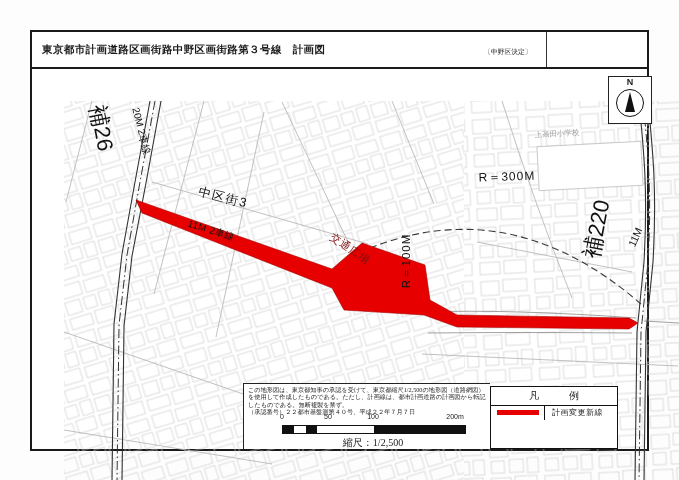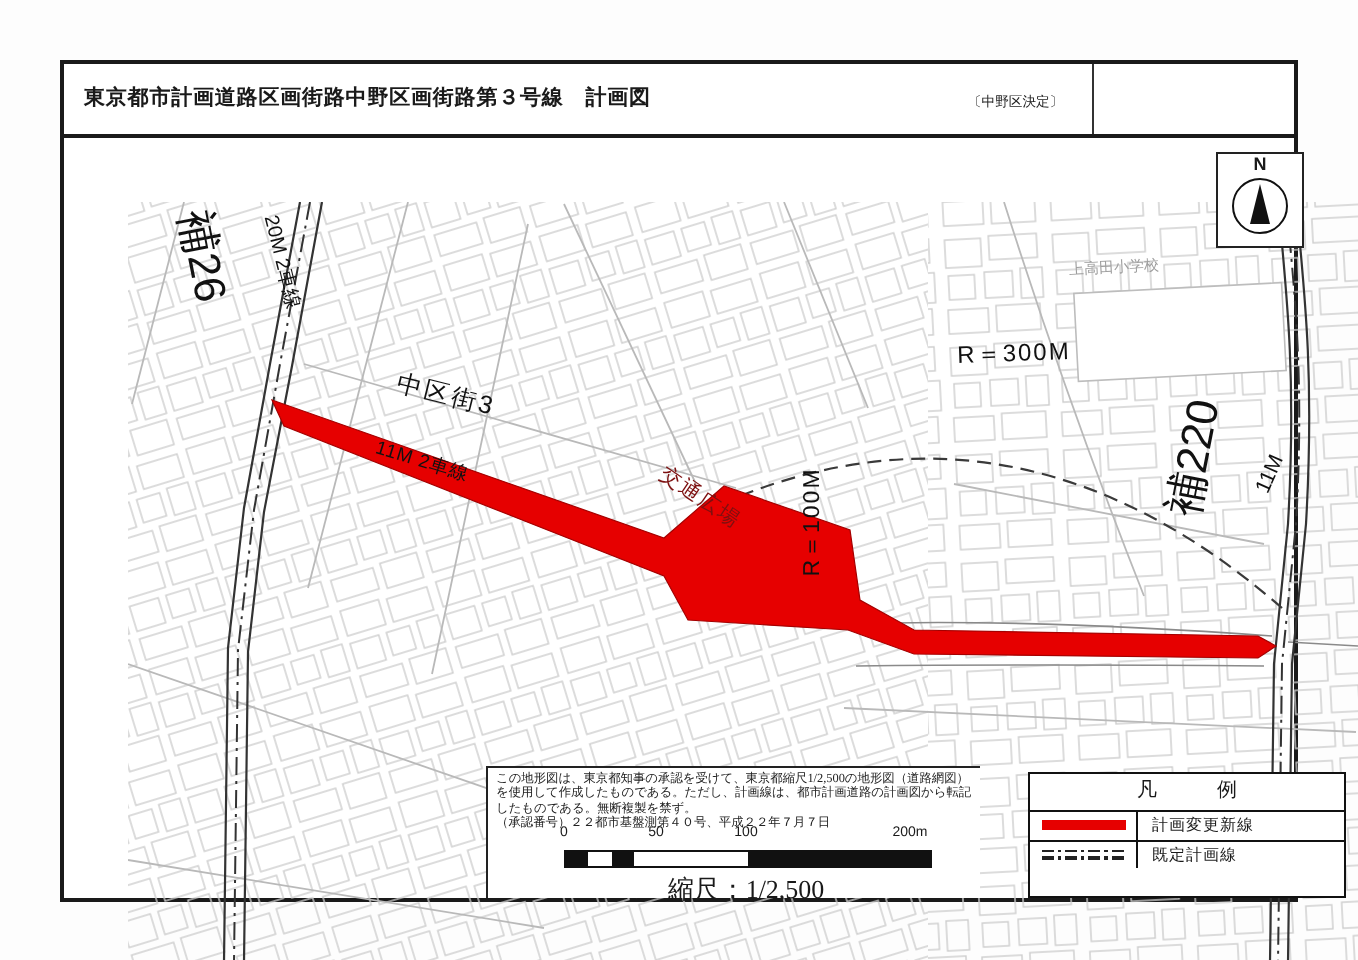--- a/index.html
+++ b/index.html
@@ -24,25 +24,25 @@
           border-left:5.5px solid transparent;border-right:5.5px solid transparent;border-bottom:20px solid #111;}
   
   .notespanel{position:absolute;left:243px;top:383px;width:247px;height:66px;background:#fff;
               border-top:1px solid #222;border-left:1px solid #222;z-index:4;box-sizing:border-box;}
   .notes{position:absolute;left:4px;top:2px;width:240px;
          font-family:"Liberation Serif","DejaVu Serif",serif;font-size:6.2px;line-height:7.4px;color:#222;}
   .sb-tick{position:absolute;top:29px;transform:translateX(-50%);font-size:7px;font-family:"Liberation Sans",sans-serif;}
   .sb-bar{position:absolute;left:38px;top:41px;width:182px;height:7px;border:1px solid #111;display:flex;background:#fff;box-sizing:content-box;}
   .sb-seg{height:100%;}
   .sb-caption{position:absolute;left:38px;top:52px;width:182px;text-align:center;
-              font-family:"Liberation Serif","DejaVu Serif",serif;font-size:13px;}
+              font-family:"Liberation Serif","DejaVu Serif",serif;font-size:10px;}
   
-  .legend{position:absolute;left:490px;top:386px;width:159px;height:63px;background:#fff;
+  .legend{position:absolute;left:490px;top:386px;width:128px;height:63px;background:#fff;
           border:1.5px solid #111;z-index:5;box-sizing:border-box;
-          font-family:"Liberation Serif","DejaVu Serif",serif;margin-left:24px;}
+          font-family:"Liberation Serif","DejaVu Serif",serif;}
   .legend-header{height:18px;line-height:18px;text-align:center;border-bottom:1px solid #111;font-size:10px;}
   .legend-row{display:flex;height:13.6px;border-bottom:1px solid #111;align-items:center;text-align:center;}
   .legend-row:last-child{border-bottom:none;}
   .legend-sym{width:53px;height:100%;border-right:1px solid #111;display:flex;align-items:center;justify-content:center;flex:none;}
   .legend-label{font-size:8px;padding-left:7px;letter-spacing:.5px;}
   .sym-solid{width:42px;height:5px;background:#e60000;}
   .sym-stack{display:flex;flex-direction:column;gap:2px;width:42px;}
   .sym-dash{height:1.8px;background:repeating-linear-gradient(90deg,#222 0 5px,transparent 5px 8px);}
   .sym-dashdot{height:1.8px;background:repeating-linear-gradient(90deg,#222 0 6px,transparent 6px 8px,#222 8px 9.6px,transparent 9.6px 11.6px);}
 </style>
@@ -179,23 +179,14 @@
   </div>
 
   <div class="legend">
     <div class="legend-header">凡　　　例</div>
     <div class="legend-row">
       <div class="legend-sym">
         <div class="sym-solid"></div>
       </div>
       <div class="legend-label">計画変更新線</div>
     </div>
-    <div class="legend-row">
-      <div class="legend-sym">
-        <div class="sym-stack">
-          <div class="sym-dashdot"></div>
-            <div class="sym-dashdot"></div>
-        </div>
-      </div>
-      <div class="legend-label">既定計画線</div>
-    </div>
   </div>
 </div>
 
 </body></html>

